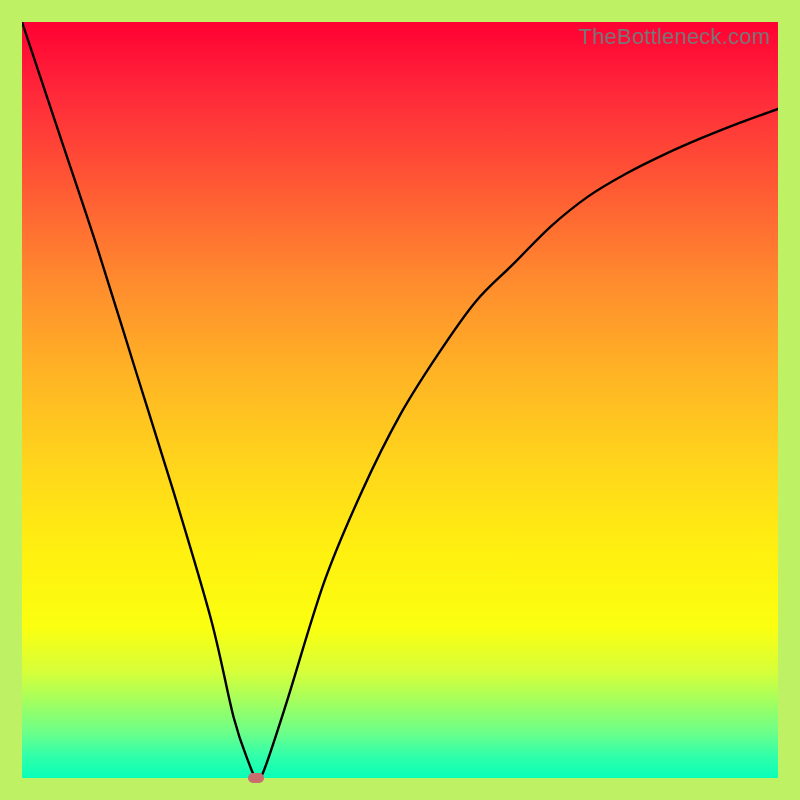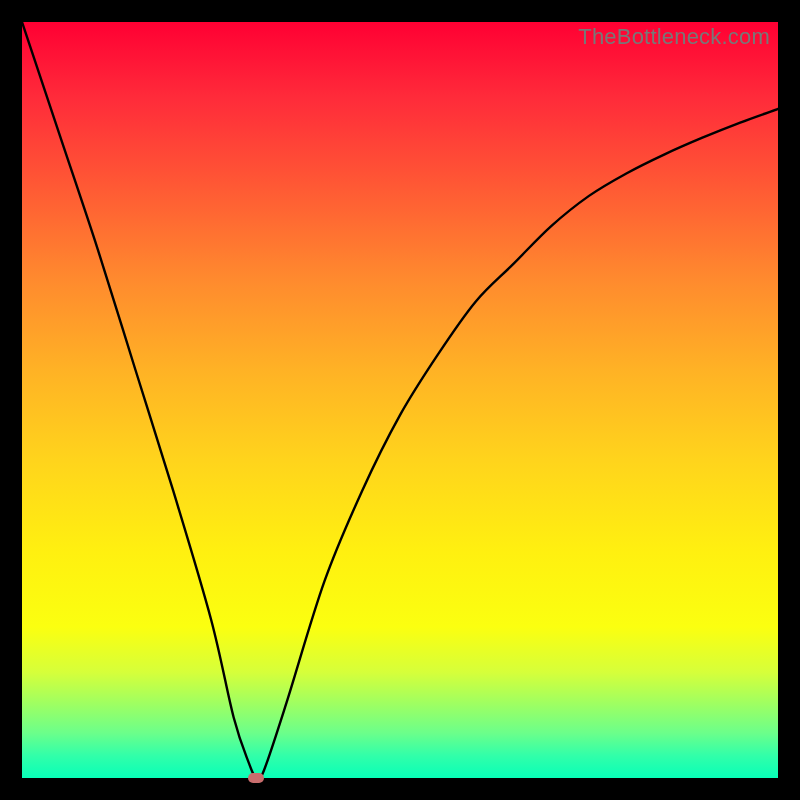--- a/index.html
+++ b/index.html
@@ -1,20 +1,20 @@
 <!DOCTYPE html>
 <html><head>
 <meta charset="utf-8">
 <style>
   * { margin: 0; padding: 0; box-sizing: border-box; }
   html, body { width: 800px; height: 800px; overflow: hidden; }
   .wrap {
     width: 800px;
     height: 800px;
-    background: #000000;
+    background: #bef264;
     position: relative;
   }
   .plot-area {
     position: absolute;
     left: 22px;
     top: 22px;
     width: 756px;
     height: 756px;
     background: linear-gradient(to bottom,
       #ff0033 0%,

